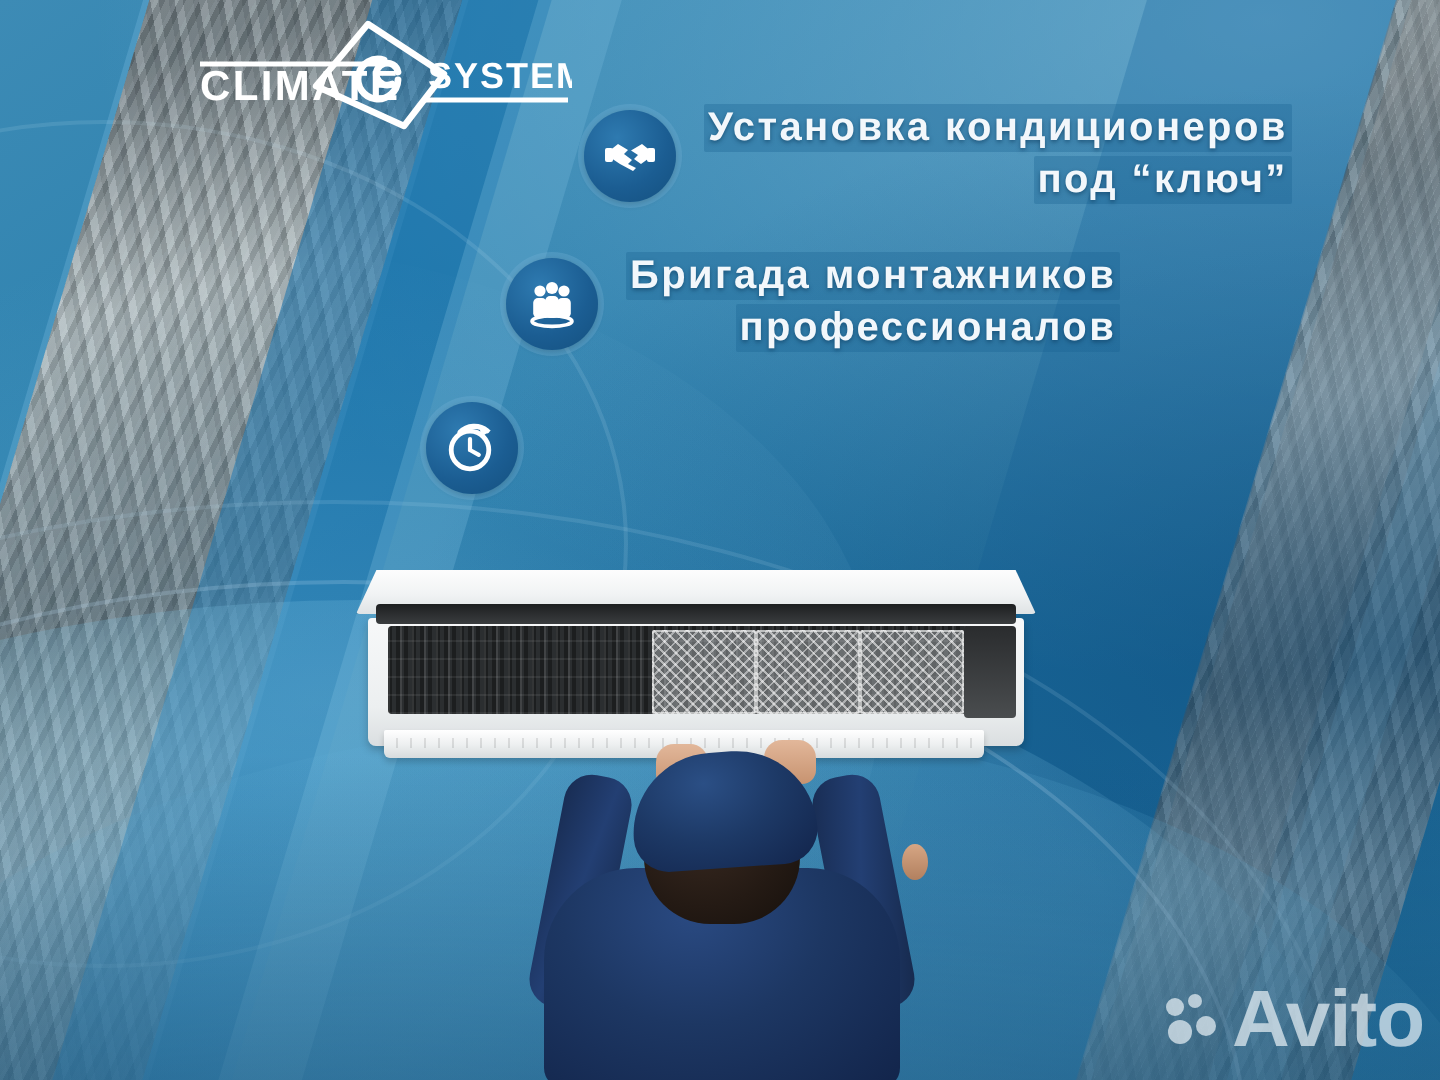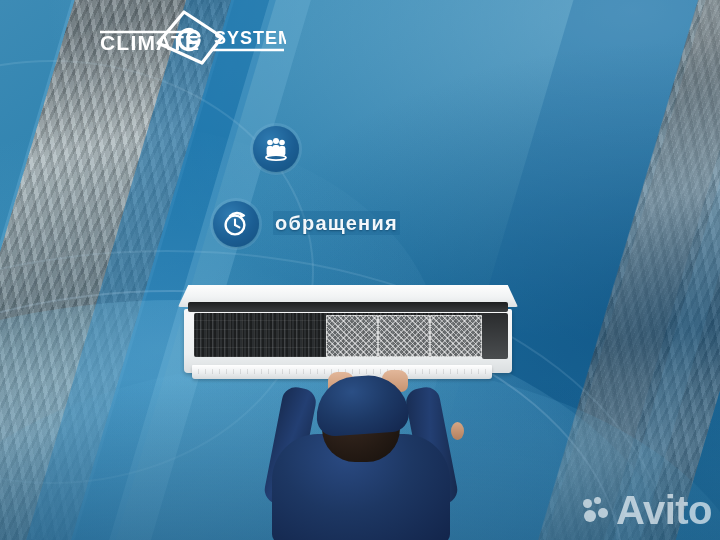--- a/index.html
+++ b/index.html
@@ -281,47 +281,64 @@
         <path d="M96 24 a10 10 0 1 0 7 10"></path>
         <path d="M103 30 a5.5 5.5 0 1 0 -3 6"></path>
       </g>
       <line x1="4" y1="26" x2="96" y2="26" stroke="#ffffff" stroke-width="2.4"></line>
       <line x1="116" y1="44" x2="188" y2="44" stroke="#ffffff" stroke-width="2.4"></line>
       <text x="4" y="44" font-family="&quot;Liberation Sans&quot;, sans-serif" font-size="21" font-weight="700" fill="#ffffff" letter-spacing="1.2">CLIMATE</text>
       <text x="118" y="38" font-family="&quot;Liberation Sans&quot;, sans-serif" font-size="18" font-weight="700" fill="#ffffff" letter-spacing="1">SYSTEMS</text>
     </svg>
   </div>
 
+  <div class="feature f1">
+    <div class="ficon">
+      <svg width="28" height="28" viewBox="0 0 28 28" aria-hidden="true">
+        <path d="M3 12 L8 8 L13 11 L11 13 L15 16 L13 18 L17 20 L15.5 21.5 L9 18 L3 14 Z" fill="#ffffff"></path>
+        <path d="M25 12 L20 8 L14.5 11.2 L18 13.5 L16 15.5 L19.5 18 L25 14 Z" fill="#ffffff"></path>
+        <rect x="1.5" y="10" width="4" height="7" rx="1" fill="#ffffff"></rect>
+        <rect x="22.5" y="10" width="4" height="7" rx="1" fill="#ffffff"></rect>
+      </svg>
+    </div>
+    <div class="ftext">
+      <span class="l1"><span class="hl">Установка кондиционеров</span></span>
+      <span class="l2"><span class="hl">под “ключ”</span></span>
+    </div>
+  </div>
 
   <div class="feature f2">
     <div class="ficon">
       <svg width="28" height="28" viewBox="0 0 28 28" aria-hidden="true">
         <circle cx="8" cy="7.5" r="2.8" fill="#ffffff"></circle>
         <circle cx="14" cy="6" r="3" fill="#ffffff"></circle>
         <circle cx="20" cy="7.5" r="2.8" fill="#ffffff"></circle>
         <rect x="4.6" y="11" width="6.8" height="10" rx="2.4" fill="#ffffff"></rect>
         <rect x="10.6" y="10" width="6.8" height="11" rx="2.4" fill="#ffffff"></rect>
         <rect x="16.6" y="11" width="6.8" height="10" rx="2.4" fill="#ffffff"></rect>
         <ellipse cx="14" cy="22.6" rx="10" ry="2.6" fill="none" stroke="#ffffff" stroke-width="1.8"></ellipse>
       </svg>
     </div>
+    <div class="ftext">
+      <span class="l1"><span class="hl">Бригада монтажников</span></span>
+      <span class="l2"><span class="hl">профессионалов</span></span>
+    </div>
   </div>
 
   <div class="feature f3">
     <div class="ficon">
       <svg width="28" height="28" viewBox="0 0 28 28" aria-hidden="true">
         <circle cx="13" cy="15" r="9.4" fill="none" stroke="#ffffff" stroke-width="2.4"></circle>
         <line x1="13" y1="15" x2="13" y2="9.5" stroke="#ffffff" stroke-width="2.1" stroke-linecap="round"></line>
         <line x1="13" y1="15" x2="17.4" y2="17.4" stroke="#ffffff" stroke-width="2.1" stroke-linecap="round"></line>
         <path d="M8 6.2 A10 10 0 0 1 21.5 5.4" fill="none" stroke="#ffffff" stroke-width="2.6" stroke-linecap="round"></path>
         <path d="M17.8 2.4 L23.4 5.2 L18.4 8.6 Z" fill="#ffffff"></path>
       </svg>
     </div>
     <div class="ftext">
-      <span class="l2"><span class="hl">обращения</span></span>
     </div>
   </div>
 
   <div id="ac-unit">
     <div class="ac-body"></div>
     <div class="ac-coil"></div>
     <div class="filter-panel fp1"></div>
     <div class="filter-panel fp2"></div>
     <div class="filter-panel fp3"></div>
     <div class="ac-side"></div>

